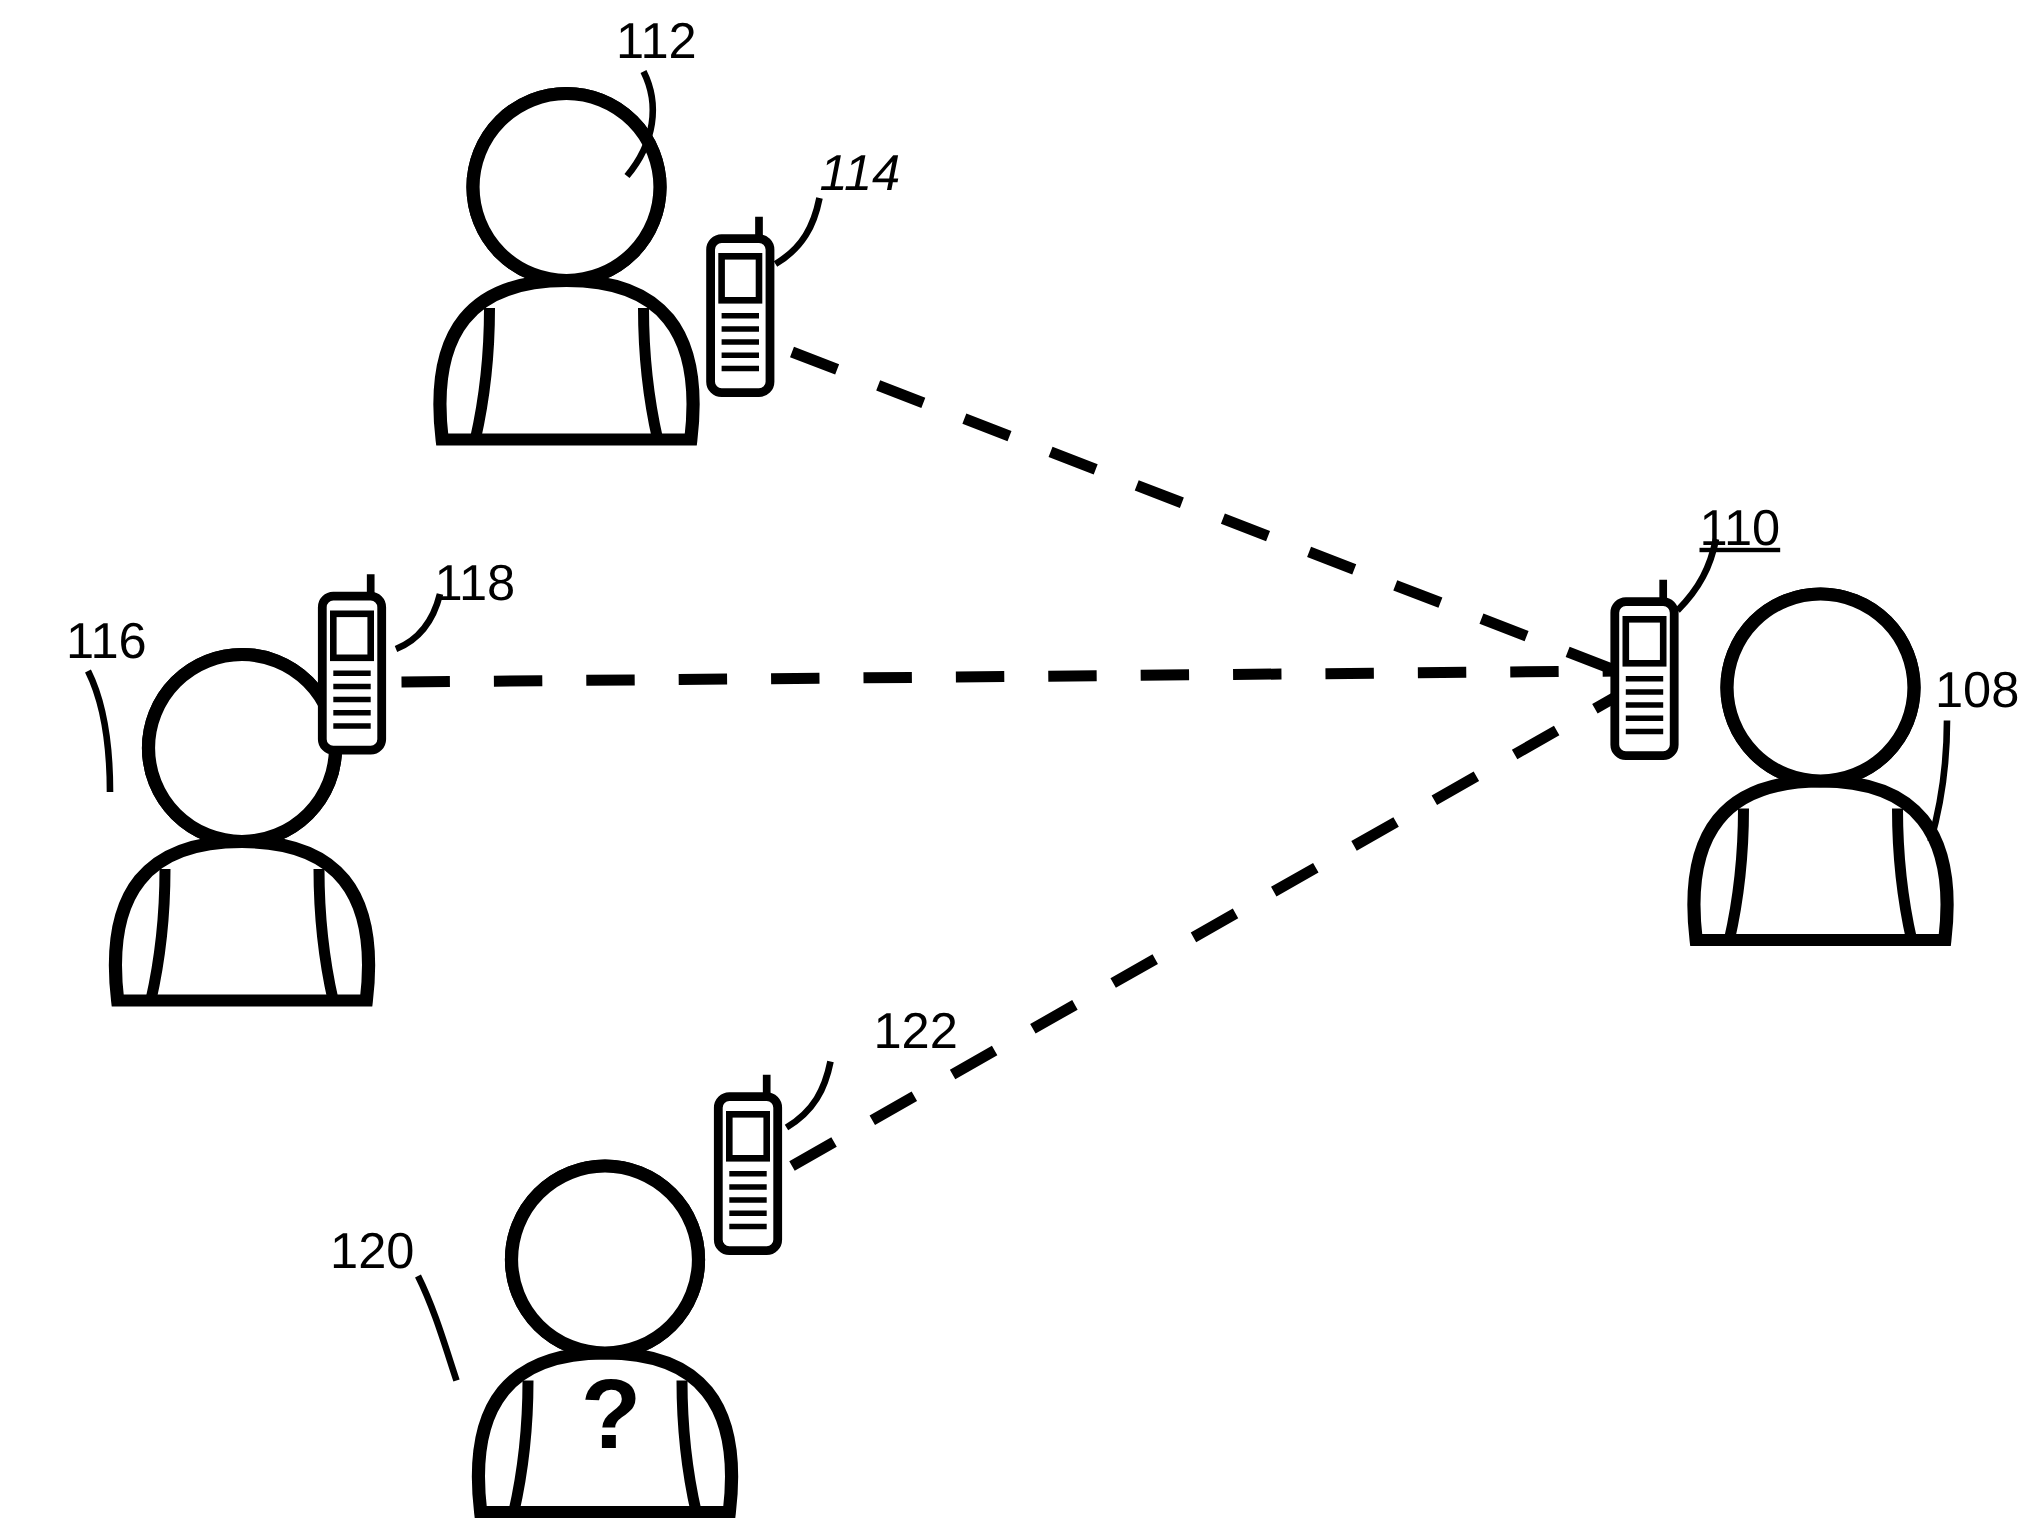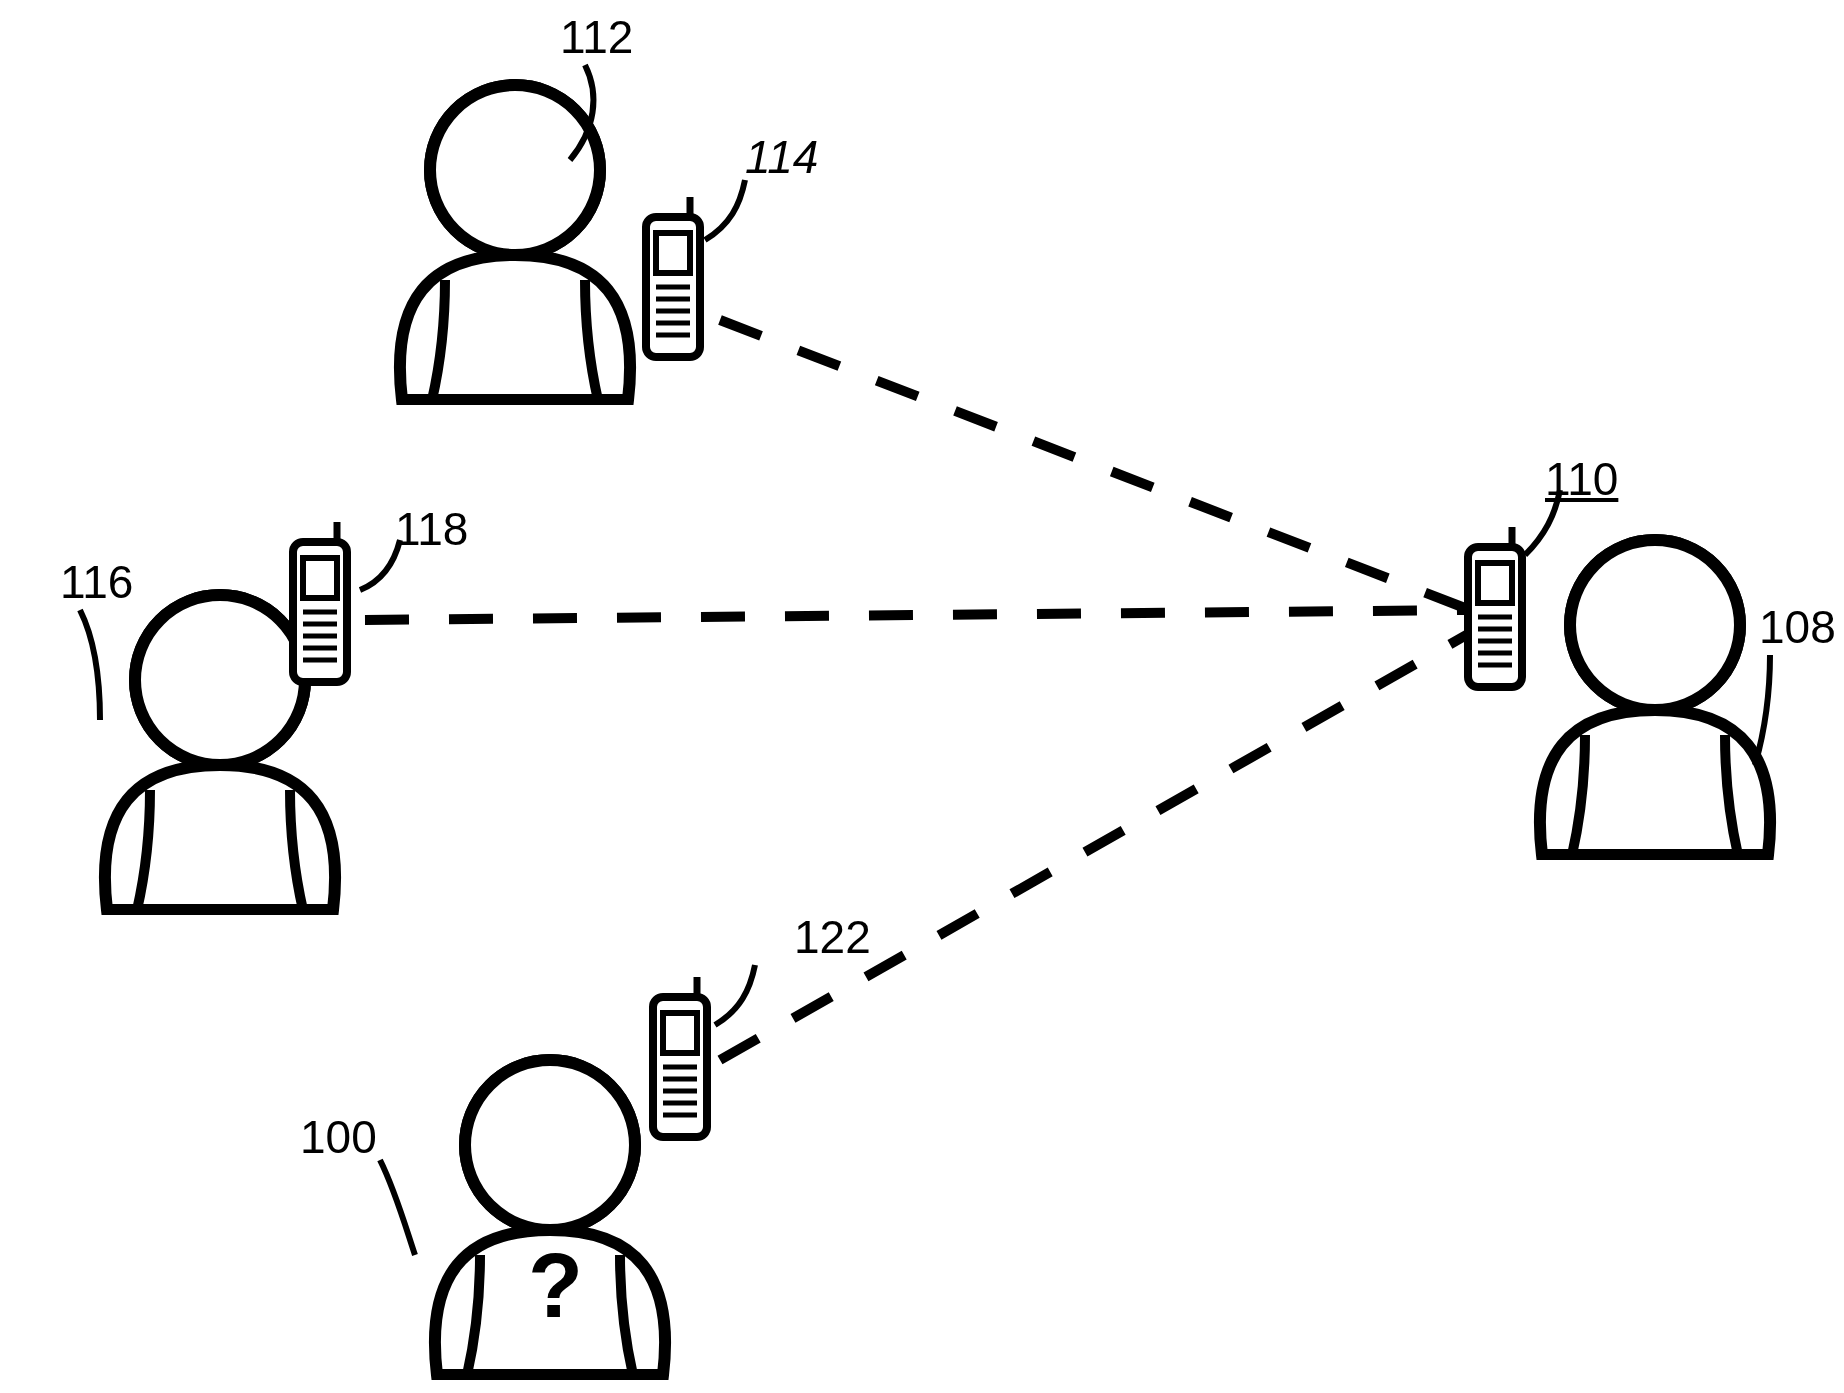--- a/index.html
+++ b/index.html
@@ -138,17 +138,17 @@
       <path d="M1560 490 C1555 515 1545 535 1525 555"></path>
       <path d="M1770 655 C1770 690 1765 730 1755 765"></path>
     </g>
   </svg>
 
   <div class="abs label" style="left:560px; top:10px;">112</div>
   <div class="abs label" style="left:745px; top:130px;font-style:italic;">114</div>
   <div class="abs label" style="left:395px; top:502px;">118</div>
   <div class="abs label" style="left:25px; top:555px;margin-left:35px;">116</div>
   <div class="abs label" style="left:750px; top:910px;margin-left:44px;">122</div>
-  <div class="abs label" style="left:300px; top:1110px;">100</div>
+  <div class="abs label" style="left:300px; top:1110px;">120</div>
   <div class="abs label" style="left:1545px; top:452px;text-decoration:underline;">110</div>
   <div class="abs label" style="left:1735px; top:600px;margin-left:24px;">108</div>
 
 </div>
 
 </body></html>

